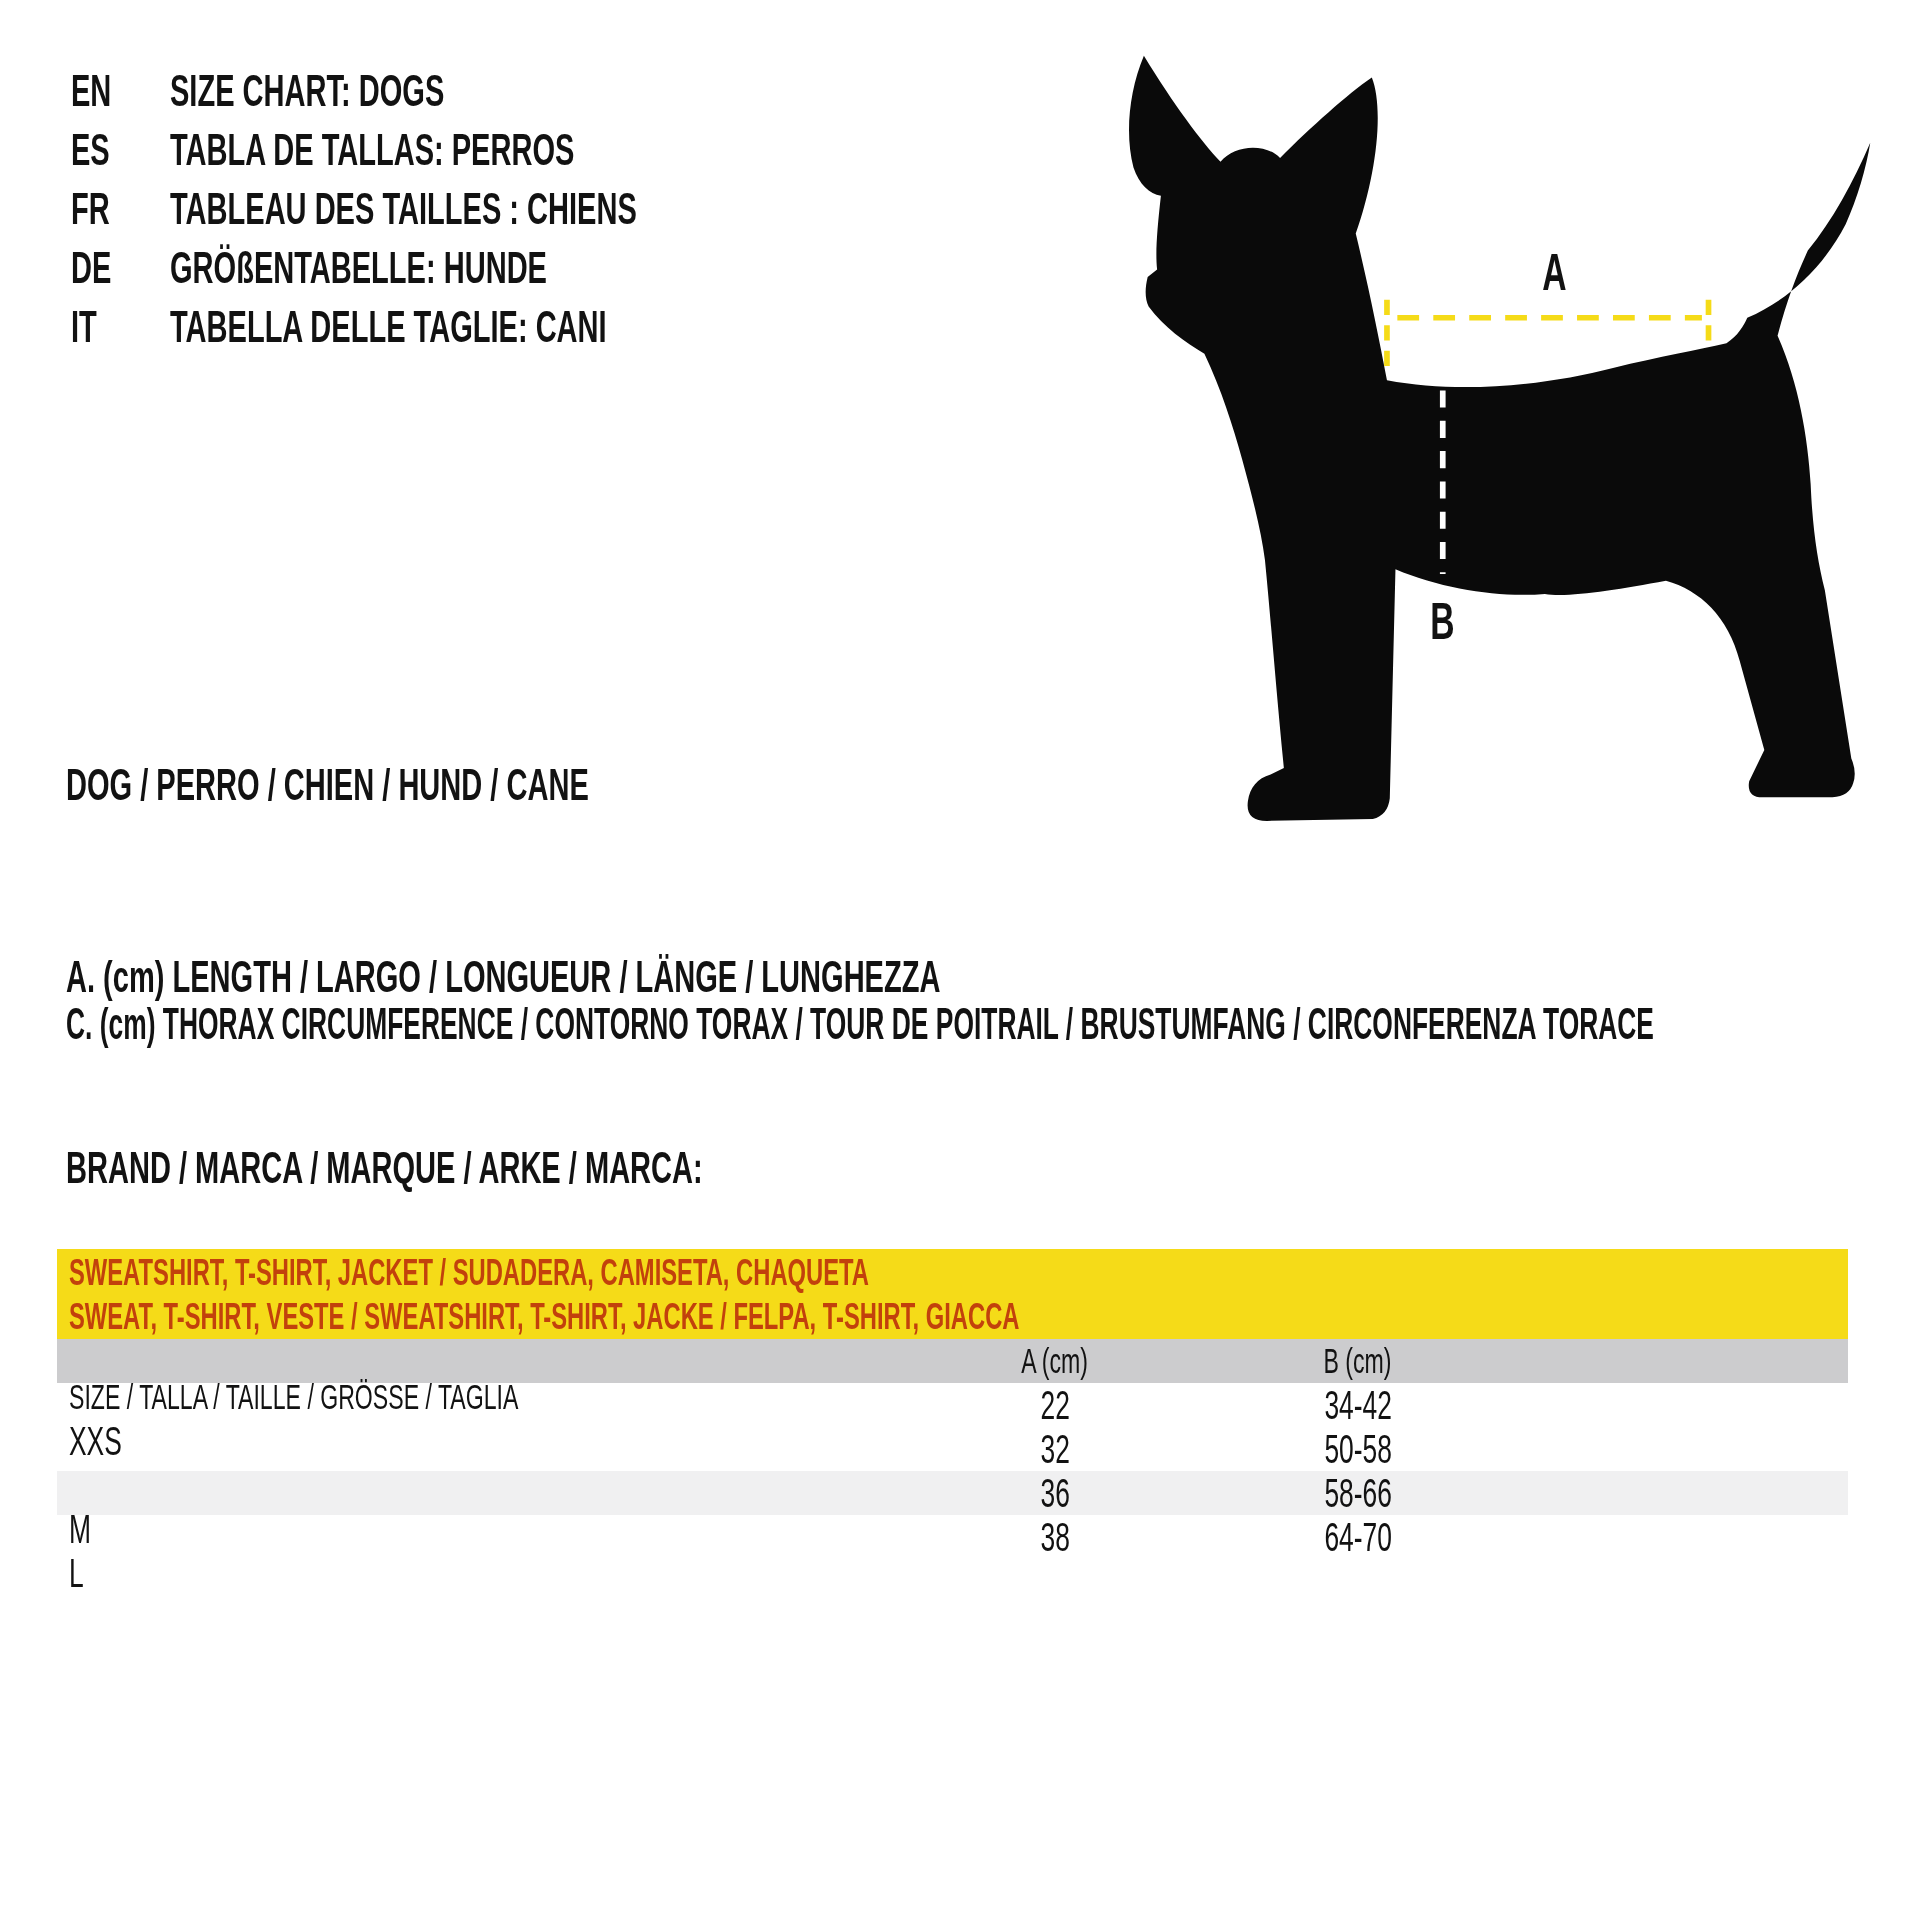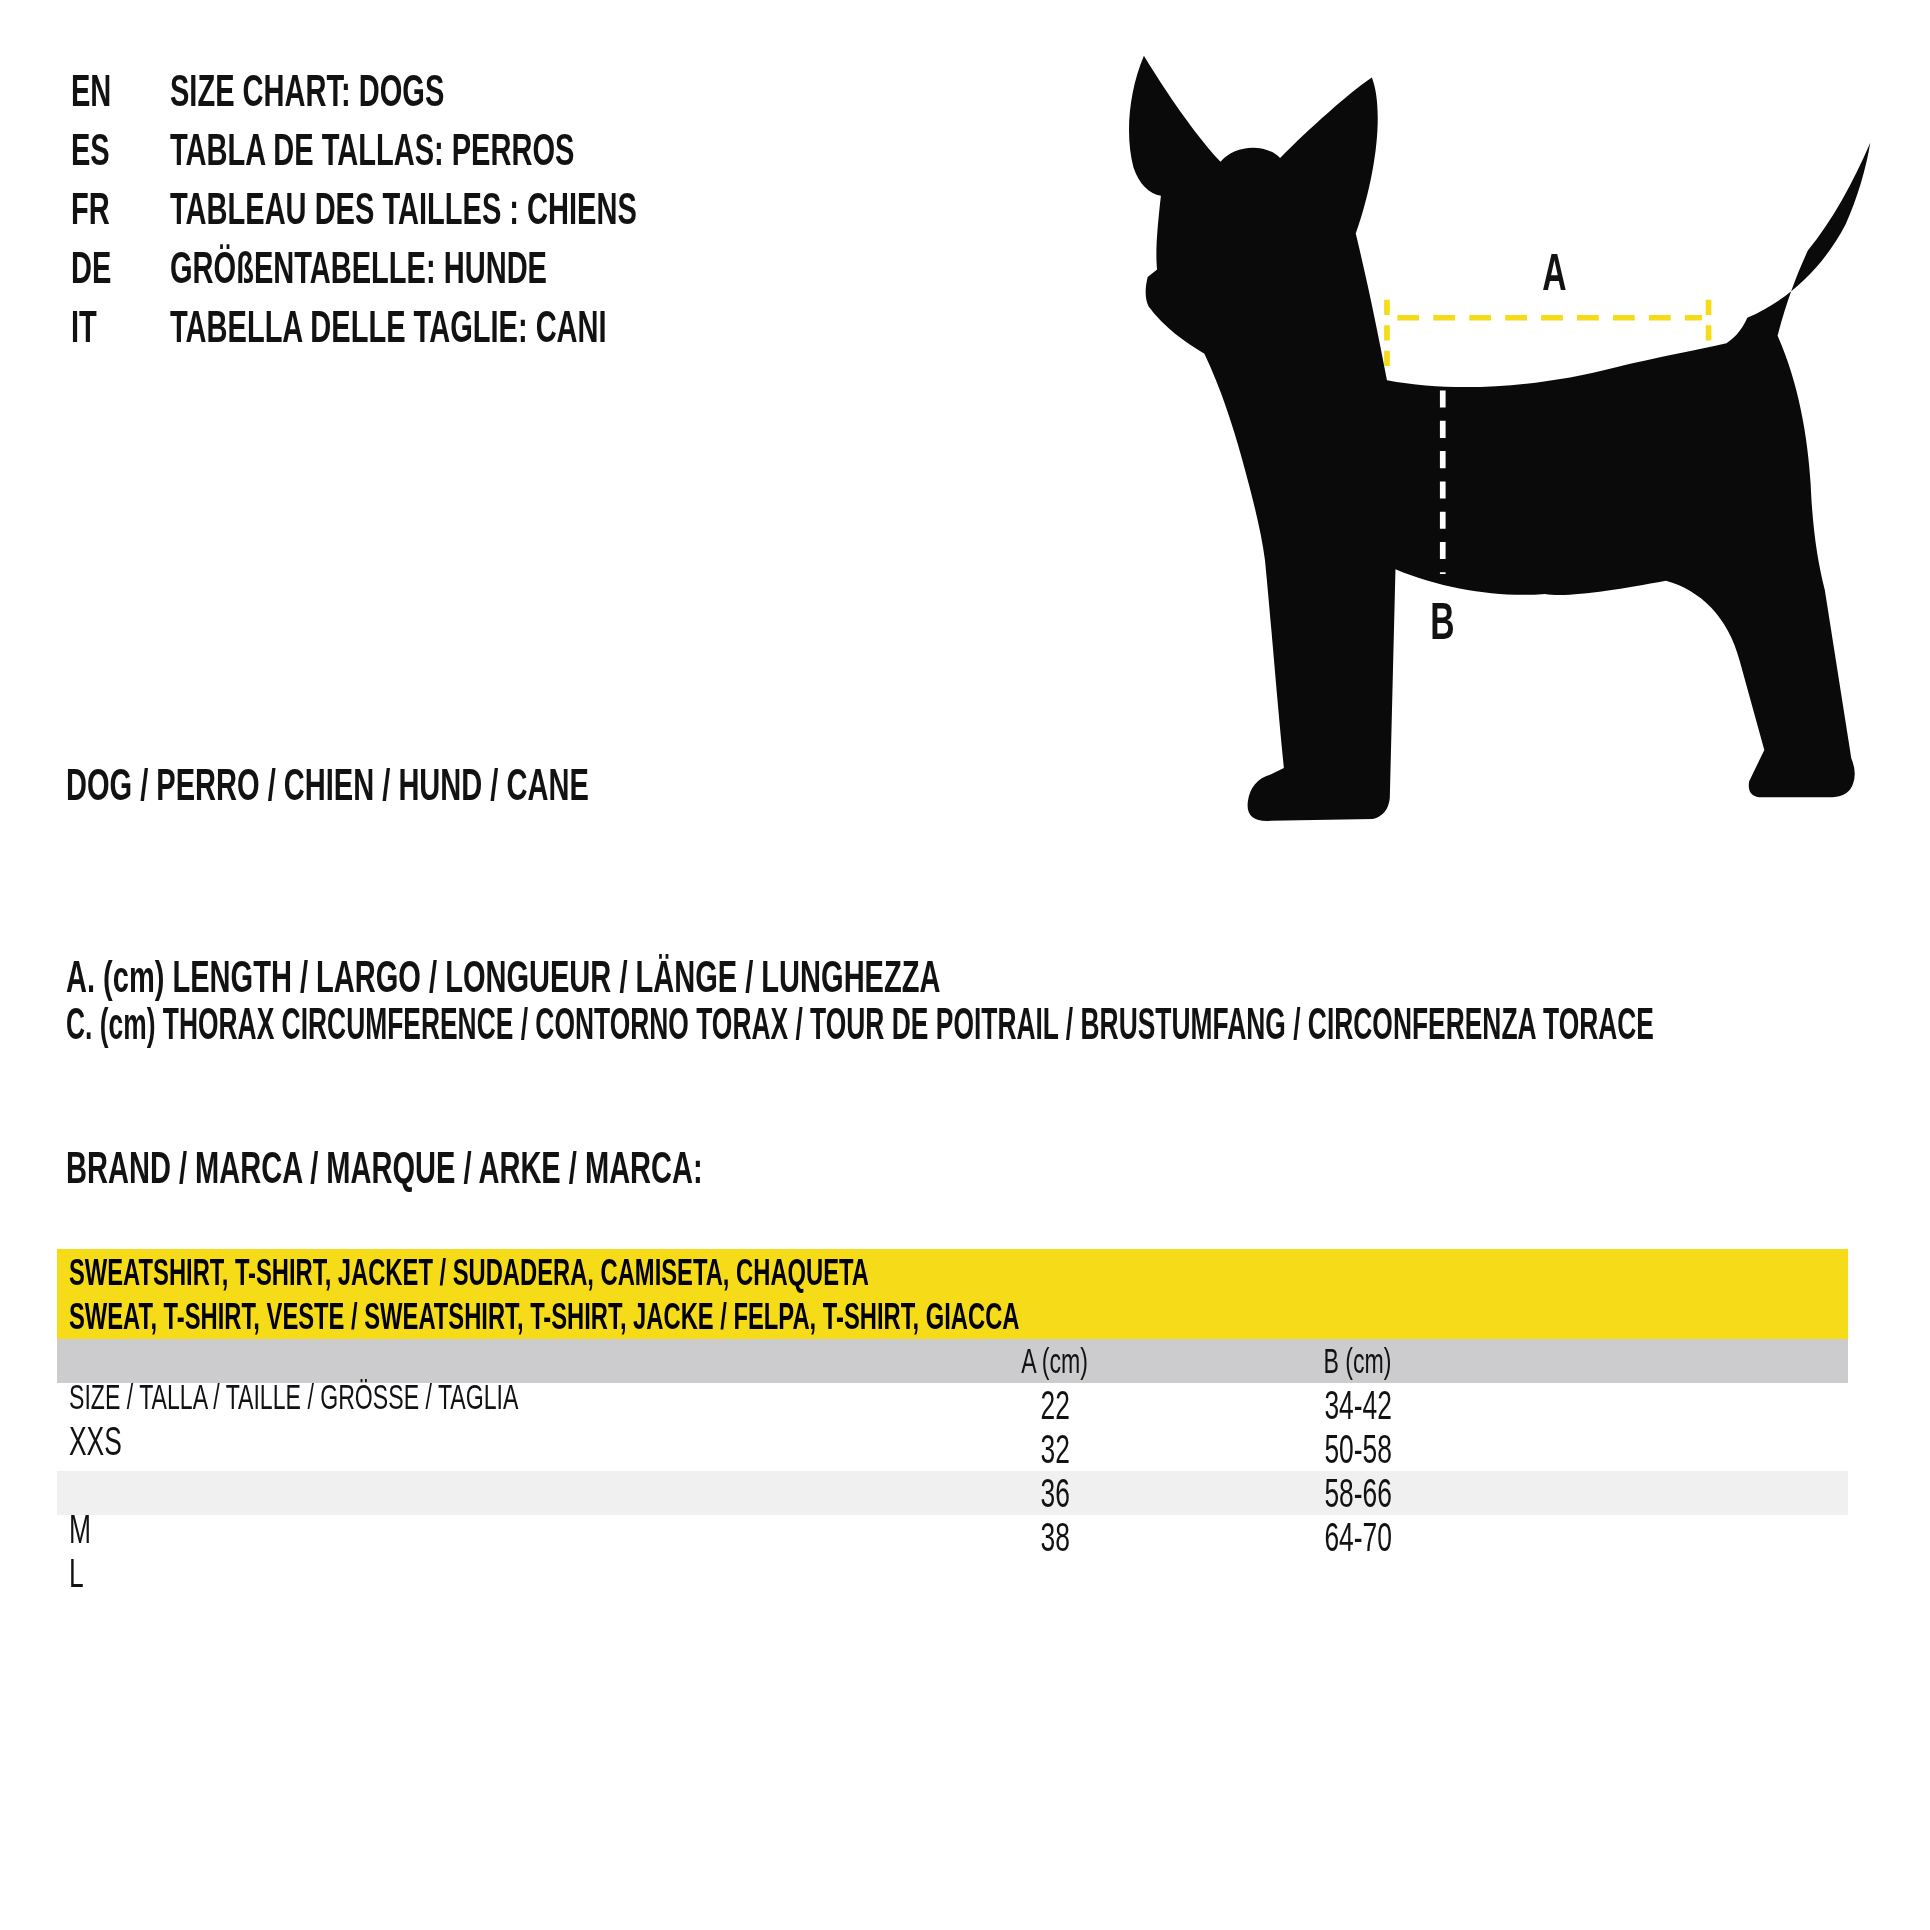--- a/index.html
+++ b/index.html
@@ -23,21 +23,21 @@
   .dog{position:absolute;left:1121px;top:52px;width:757px;height:785px;}
   .dog svg{position:absolute;left:0;top:0;}
   .measure-label{position:absolute;width:85px;height:57px;display:flex;align-items:center;
                  justify-content:center;font-size:51px;font-weight:700;color:#121212;}
   .label-a{left:391px;top:192px;}
   .label-b{left:279px;top:541px;}
 
   
   .size-table{position:absolute;left:57px;top:1249px;width:1791px;}
   .band{background:#F5DB18;height:90px;padding:1.9px 0 0 12.3px;box-sizing:border-box;}
-  .band-line{display:block;height:44px;line-height:44px;font-size:36px;font-weight:700;color:#000000;}
+  .band-line{display:block;height:44px;line-height:44px;font-size:36px;font-weight:700;color:#c2410c;}
   .thead{position:relative;height:44px;background:#CCCCCE;}
   .trow{position:relative;height:44px;}
   .row-alt{background:#F0F0F1;}
   .cell-size{position:absolute;left:12.3px;top:0;height:100%;display:flex;align-items:center;margin-top:36px;}
   .cell-a{position:absolute;left:823px;top:0;width:350px;height:100%;display:flex;
           align-items:center;justify-content:center;}
   .cell-b{position:absolute;left:1126px;top:0;width:350px;height:100%;display:flex;
           align-items:center;justify-content:center;}
   .thead .cell-size,.thead .cell-a,.thead .cell-b{font-size:35px;font-weight:400;}
   .trow .cell-size,.trow .cell-a,.trow .cell-b{font-size:40px;font-weight:400;}

